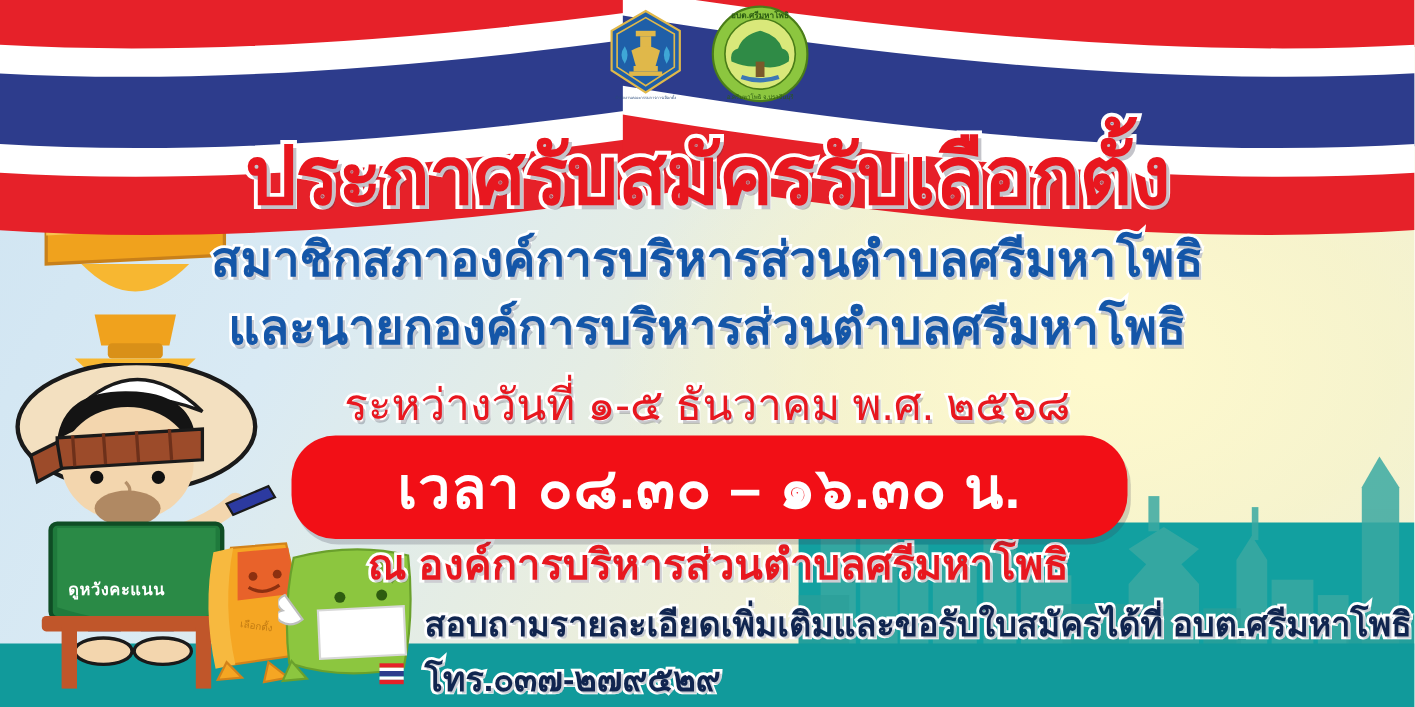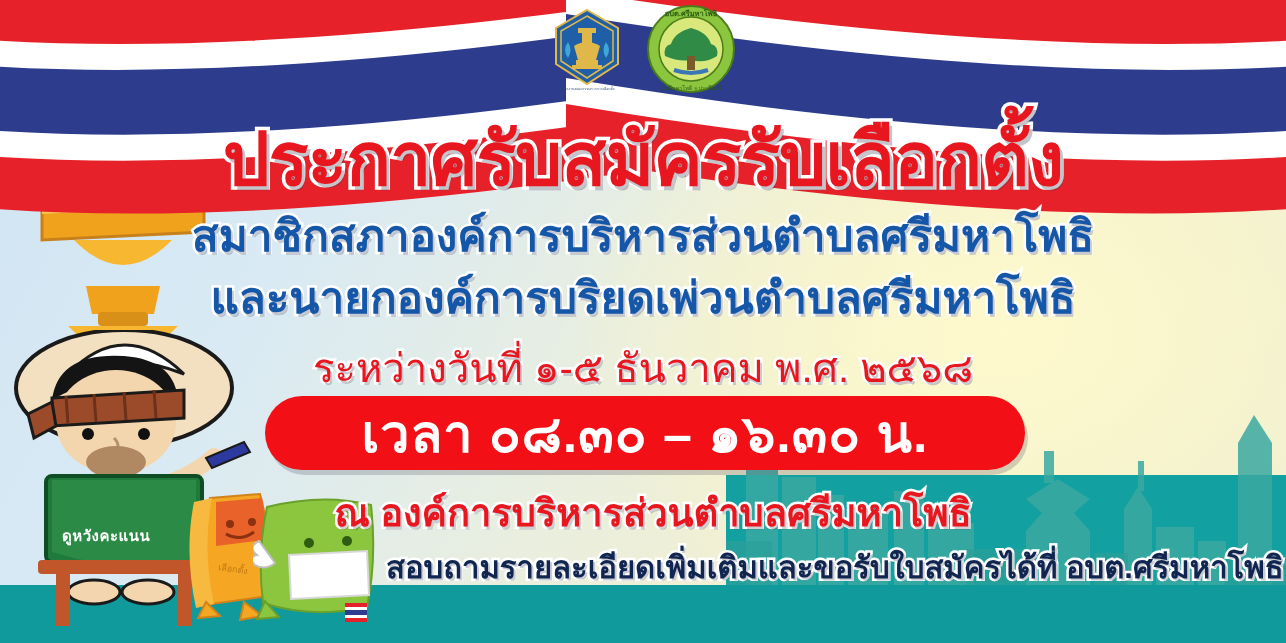--- a/index.html
+++ b/index.html
@@ -95,21 +95,21 @@
     color:#e8171f;
     -webkit-text-stroke:5px #ffffff;
     paint-order:stroke fill;
     text-shadow:2px 3px 0 rgba(60,60,80,.28);
   }
 
   
   #time-pill {
     position:absolute;
     left:265px; top:396px;
-    width:760px; height:74px;
+    width:760px; height:94px;
     background:#f20f16;
     border-radius:40px;
     display:flex; align-items:center; justify-content:center;
     box-shadow:3px 5px 0 rgba(60,60,80,.22);
     pointer-events:auto;
   }
   #time-text {
     font-size:52px; font-weight:bold; color:#ffffff;
     letter-spacing:1px; white-space:nowrap;
   }
@@ -295,27 +295,28 @@
     <text x="47" y="14" font-size="7.5" fill="#2a5a12" text-anchor="middle" font-weight="bold" font-family="sans-serif">อบต.ศรีมหาโพธิ</text>
     <text x="47" y="88" font-size="5.5" fill="#2a5a12" text-anchor="middle" font-family="sans-serif">อ.ศรีมหาโพธิ จ.ปราจีนบุรี</text>
   </svg>
 
   <div class="text-col">
 
     <div class="line" id="headline">ประกาศรับสมัครรับเลือกตั้ง</div>
 
     <div class="line blue-line" id="subtitle1">สมาชิกสภาองค์การบริหารส่วนตำบลศรีมหาโพธิ</div>
 
-    <div class="line blue-line" id="subtitle2">และนายกองค์การบริยดเพ่วนตำบลศรีมหาโพธิ</div>
+    <div class="line blue-line" id="subtitle2">และนายกองค์การบริหารส่วนตำบลศรีมหาโพธิ</div>
 
     <div class="line" id="date-line">ระหว่างวันที่ ๑-๕ ธันวาคม พ.ศ. ๒๕๖๘</div>
 
     <div class="line" id="place-line">ณ องค์การบริหารส่วนตำบลศรีมหาโพธิ</div>
 
     <div class="line navy-line" id="contact-line">สอบถามรายละเอียดเพิ่มเติมและขอรับใบสมัครได้ที่ อบต.ศรีมหาโพธิ</div>
 
+    <div class="line navy-line" id="phone-line">โทร.๐๓๗-๒๗๙๕๒๙</div>
   </div>
 
   <div id="time-pill">
     <span id="time-text">เวลา ๐๘.๓๐ – ๑๖.๓๐ น.</span>
   </div>
 
 </div>
 
 </body></html>

